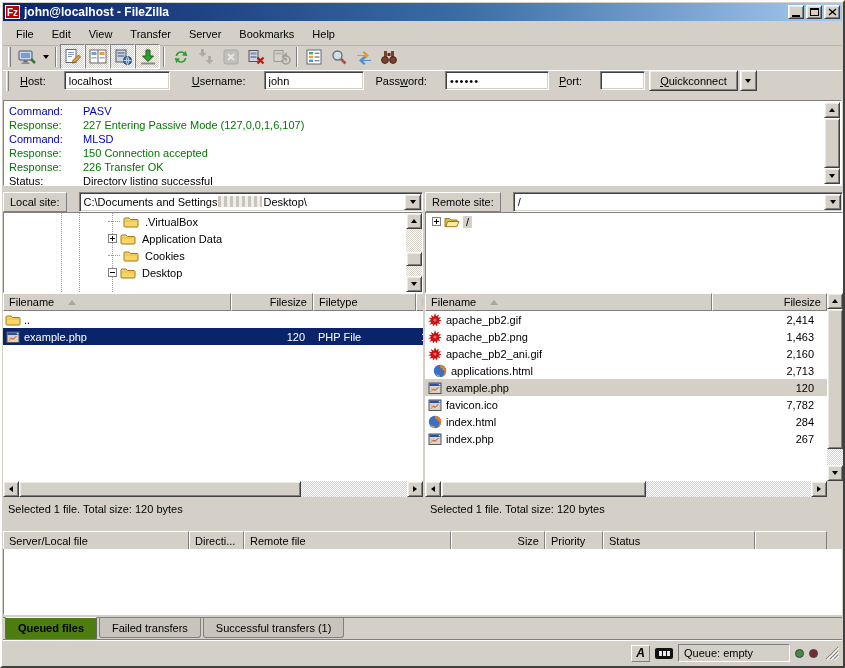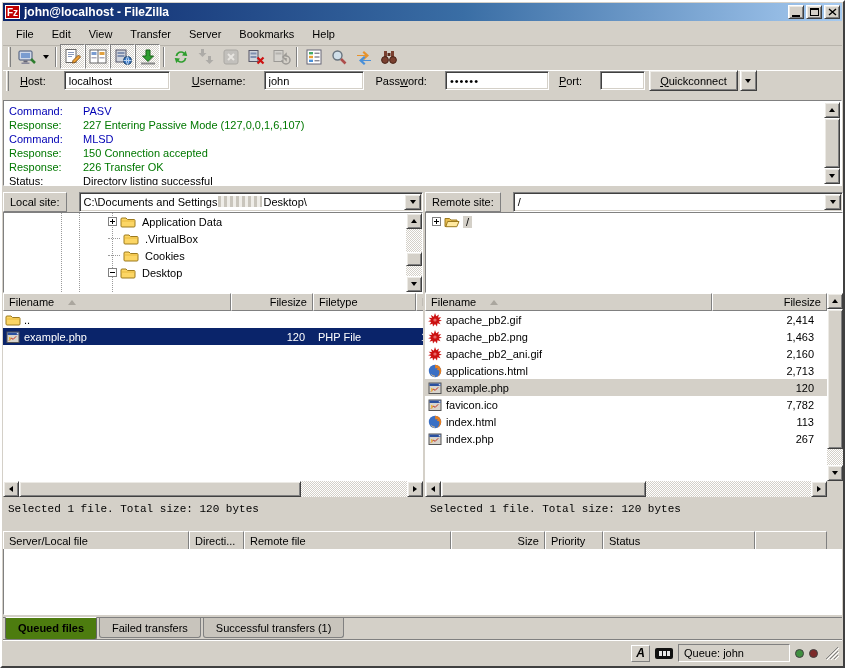--- a/index.html
+++ b/index.html
@@ -112,21 +112,21 @@
   .listhead { position:absolute; left:0; top:101px; right:0; height:18px; display:flex; overflow:hidden; }
   .hcell { background:#d4d0c8; padding:2px 5px; white-space:nowrap; overflow:hidden; display:flex; align-items:center; flex:none; }
   .sortarrow { width:0; height:0; border-left:4px solid transparent; border-right:4px solid transparent;
     border-bottom:5px solid #aaa69e; margin-left:14px; }
   .listbody { position:absolute; left:0; top:119px; background:#fff; overflow:hidden; }
   .frow { display:flex; align-items:center; height:17px; white-space:nowrap; }
   .frow .c { overflow:hidden; flex:none; display:flex; align-items:center; }
   .c.num { justify-content:flex-end; padding-right:8px; }
   .sel-navy { background:#0a246a; color:#fff; }
   .sel-gray { background:#d4d0c8; }
-  .pane-status { position:absolute; left:0; right:7px; top:306px; height:25px; padding:5px 6px 0 5px; white-space:nowrap; overflow:hidden;font-family:Liberation Mono, monospace; }
+  .pane-status { position:absolute; left:0; right:7px; top:306px; height:25px; padding:5px 6px 0 5px; white-space:nowrap; overflow:hidden; }
 
   
   .queue-head { position:absolute; left:1px; top:529px; right:16px; height:20px; display:flex; overflow:hidden; }
   .queue-body { position:absolute; left:1px; top:547px; right:1px; height:66px; background:#fff;
     border:1px solid; border-color:#808080 #fff #fff #808080; border-top:none; }
 
   
   .tabs { position:absolute; left:1px; top:615px; right:1px; height:23px;
     border-top:1px solid #808080; display:flex; align-items:flex-start; padding-left:2px; background:#d4d0c8; }
   .tab { padding:4px 12px 3px; margin-right:2px; background:#c8c4bc;
@@ -391,32 +391,32 @@
             <span class="tri-down"></span>
           </div>
       </div>
     </div>
 
     <div class="treebox s1">
       <span class="tguide" style="left:57px"></span>
       <span class="tguide" style="left:75px"></span>
       <span class="tguide" style="left:108px"></span>
       <div class="trow indent">
+        <span class="tstub"></span>
+        <svg class="fi">
+            <use href="#i-folder"></use>
+          </svg>
+        <span class="tlabel">.VirtualBox</span>
+      </div>
+      <div class="trow indent">
         <span class="exp plus"></span>
         <svg class="fi">
             <use href="#i-folder"></use>
           </svg>
         <span class="tlabel">Application Data</span>
-      </div>
-      <div class="trow indent">
-        <span class="tstub"></span>
-        <svg class="fi">
-            <use href="#i-folder"></use>
-          </svg>
-        <span class="tlabel">.VirtualBox</span>
       </div>
       <div class="trow indent">
         <span class="tstub"></span>
         <svg class="fi">
             <use href="#i-folder"></use>
           </svg>
         <span class="tlabel">Cookies</span>
       </div>
       <div class="trow indent">
         <span class="exp"></span>
@@ -540,21 +540,21 @@
       <div class="frow">
         <span class="c" style="width:287px;padding-left:2px">
             <svg class="fi">
               <use href="#i-image"></use>
             </svg>
             <span>apache_pb2_ani.gif</span>
           </span>
         <span class="c num" style="width:110px">2,160</span>
       </div>
       <div class="frow">
-        <span class="c" style="width:287px;padding-left:2px">
+        <span class="c" style="width:287px;padding-left:7px">
             <svg class="fi">
               <use href="#i-html"></use>
             </svg>
             <span>applications.html</span>
           </span>
         <span class="c num" style="width:110px">2,713</span>
       </div>
       <div class="frow sel-gray">
         <span class="c" style="width:287px;padding-left:2px">
             <svg class="fi">
@@ -573,21 +573,21 @@
           </span>
         <span class="c num" style="width:110px">7,782</span>
       </div>
       <div class="frow">
         <span class="c" style="width:287px;padding-left:2px">
             <svg class="fi">
               <use href="#i-html"></use>
             </svg>
             <span>index.html</span>
           </span>
-        <span class="c num" style="width:110px">113</span>
+        <span class="c num" style="width:110px">284</span>
       </div>
       <div class="frow">
         <span class="c" style="width:287px;padding-left:2px">
             <svg class="fi">
               <use href="#i-window"></use>
             </svg>
             <span>index.php</span>
           </span>
         <span class="c num" style="width:110px">267</span>
       </div>
@@ -645,21 +645,21 @@
     <div class="tab">Successful transfers (1)</div>
   </div>
 
   <div class="statusbar">
     <div class="sb-ascii r1">A</div>
     <div class="sb-badge">
         <i></i>
         <i></i>
         <i></i>
       </div>
-    <div class="sb-queuepanel s1">Queue: john</div>
+    <div class="sb-queuepanel s1">Queue: empty</div>
     <span class="led green"></span>
     <span class="led red"></span>
     <svg class="grip" viewBox="0 0 14 14">
       <path d="M13 1L1 13M13 5L5 13M13 9L9 13" stroke="#808080" fill="none"></path>
       <path d="M14 2L2 14M14 6L6 14M14 10L10 14" stroke="#fff" fill="none"></path>
     </svg>
   </div>
 
 </div>
 

